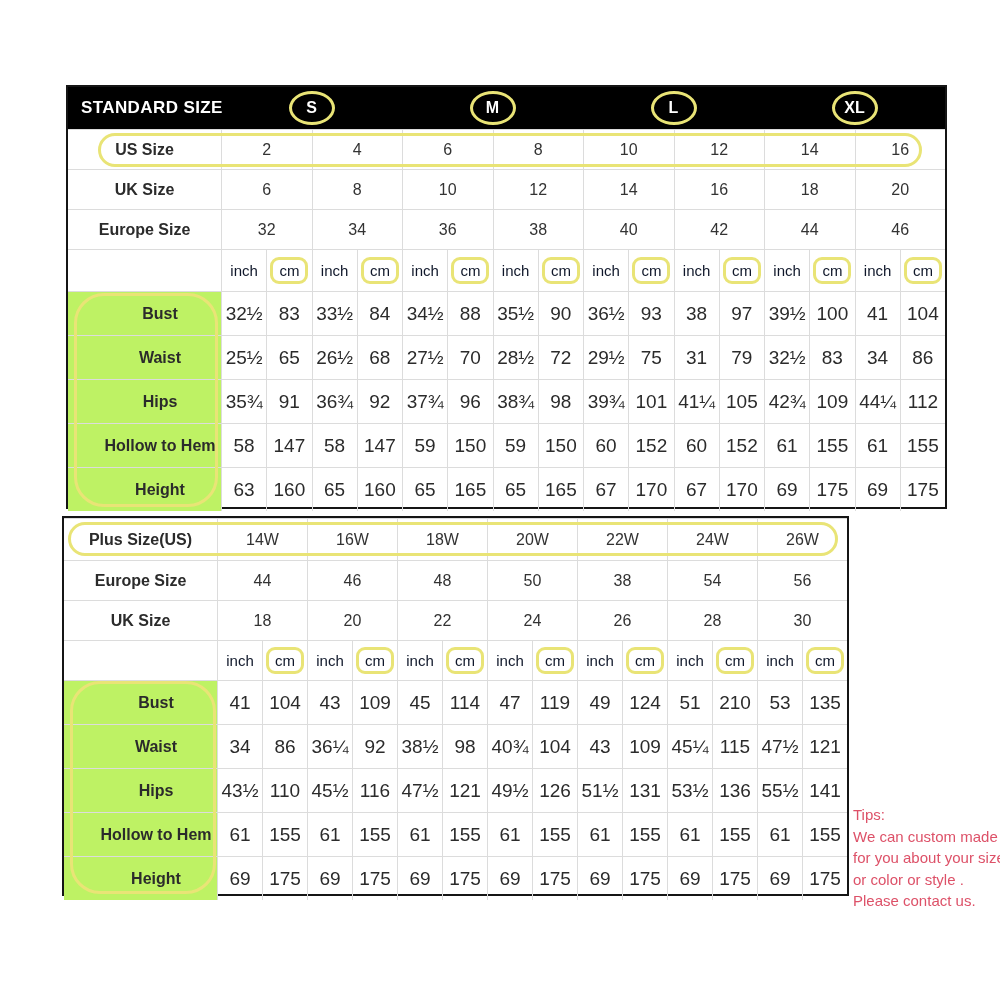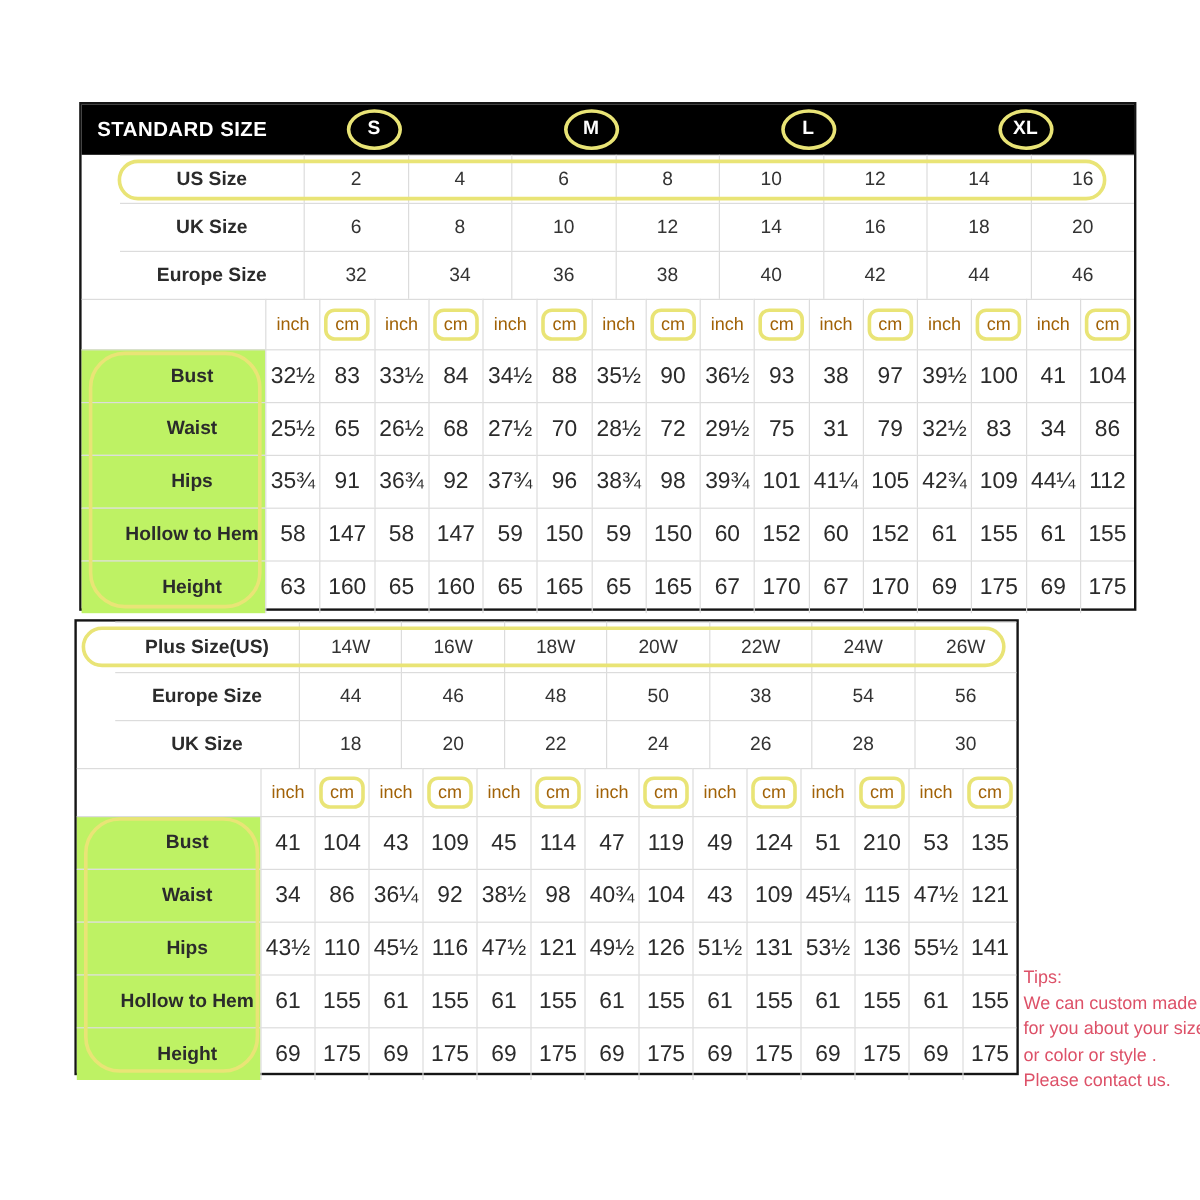--- a/index.html
+++ b/index.html
@@ -33,30 +33,30 @@
   }
 
   
   .row{display:grid;box-sizing:border-box;}
   .cell{
     display:flex;align-items:center;justify-content:center;
     border-left:1px solid var(--grid);border-top:1px solid var(--grid);
     box-sizing:border-box;overflow:visible;white-space:nowrap;
   }
   .row .cell:first-child{border-left:none;}
-  .size-row{height:40px;padding-left:32px;}
+  .size-row{height:40px;}
   #t2 .size-row.first{height:42px;}
   .unit-row{height:42px;}
   #t2 .unit-row{height:40px;}
   .measure-row{height:44px;}
   .label{font-weight:bold;font-size:16px;}
   .gray{background:#bef264;padding-left:31px;}
   .size-val{font-size:16px;color:#333;}
   .val{font-size:19px;}
-  .unit{font-size:15px;color:#a16207;}
+  .unit{font-size:15px;color:#0f172a;}
   .cmbox{
     display:inline-block;border:3px solid var(--yellow);border-radius:9px;
     padding:1px 6px;line-height:19px;
   }
 
   
   .annot{
     position:absolute;border:3px solid var(--yellow);pointer-events:none;
     box-sizing:border-box;background:transparent;
   }

